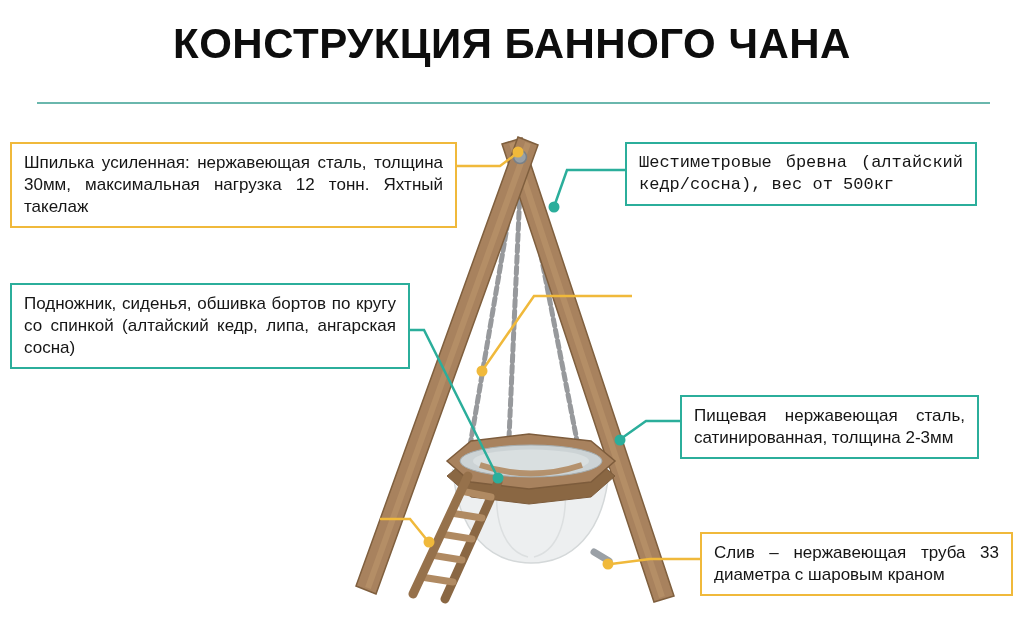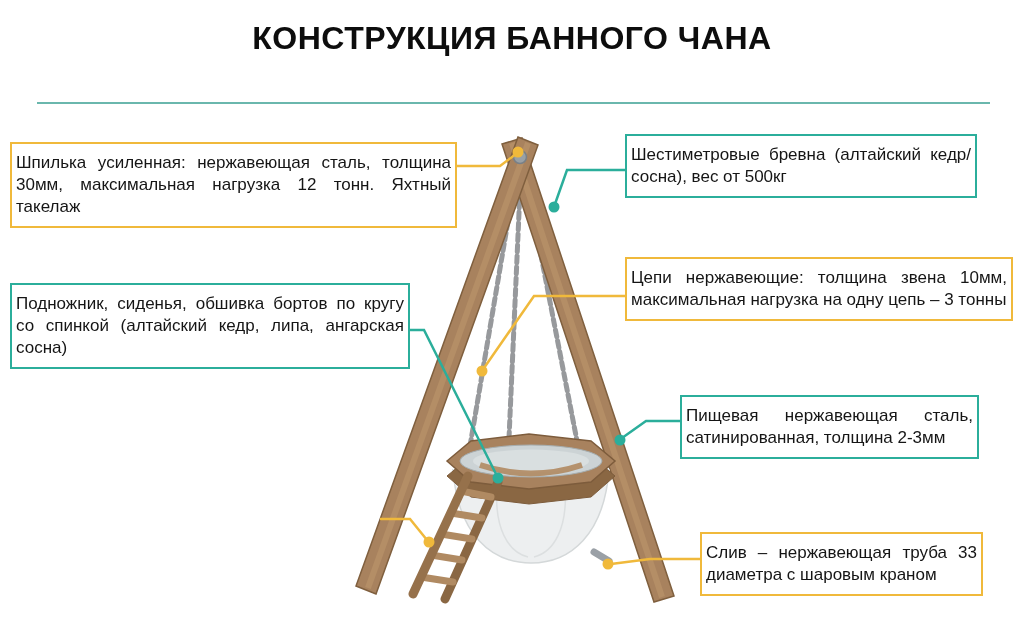--- a/index.html
+++ b/index.html
@@ -13,44 +13,44 @@
     position:relative;
     width:1024px;height:623px;
     background:#ffffff;
     overflow:hidden;
     font-family:"Liberation Sans", sans-serif;
     color:var(--ink);
   }
   .page-title{
     position:absolute;top:20px;left:0;width:100%;
     margin:0;text-align:center;
-    font-size:32px;font-weight:700;letter-spacing:.5px;
+    font-size:42px;font-weight:700;letter-spacing:.5px;
     color:#0d0d0d;z-index:2;
   }
   .divider{
     position:absolute;top:102px;left:37px;width:953px;height:2px;
     background:var(--divider);z-index:2;
   }
   .art{position:absolute;inset:0;z-index:1;}
   .callout{
     position:absolute;box-sizing:border-box;
     background:#ffffff;border:2px solid #999;
-    padding:8px 4px;
+    padding:8px 12px;
     font-size:17px;line-height:1.3;text-align:justify;
     color:var(--ink);z-index:2;
   }
   .callout.yellow{border-color:var(--yellow);}
   .callout.teal{border-color:var(--teal);}
   #c0{left:10px;top:142px;width:447px;}
   #c1{left:10px;top:283px;width:400px;}
   #c2{left:10px;top:492px;width:378px;}
-  #c3{left:625px;top:134px;width:352px;}
+  #c3{left:625px;top:142px;width:352px;font-family:Liberation Mono, monospace;}
   #c4{left:625px;top:257px;width:388px;}
   #c5{left:680px;top:395px;width:299px;}
-  #c6{left:700px;top:532px;width:283px;}
+  #c6{left:700px;top:532px;width:313px;}
 </style>
 </head>
 <body>
 
 <div class="stage">
 
   <h1 class="page-title">КОНСТРУКЦИЯ БАННОГО ЧАНА</h1>
   <div class="divider"></div>
 
   <svg class="art" width="1024" height="623" viewBox="0 0 1024 623">
@@ -112,17 +112,16 @@
       <circle cx="554" cy="207" r="5.5" fill="#2BAE9B"></circle>
       <circle cx="482" cy="371" r="5.5" fill="#F0B93B"></circle>
       <circle cx="620" cy="440" r="5.5" fill="#2BAE9B"></circle>
       <circle cx="608" cy="564" r="5.5" fill="#F0B93B"></circle>
     </g>
   </svg>
 
   <div id="c0" class="callout yellow">Шпилька усиленная: нержавеющая сталь, толщина 30мм, максимальная нагрузка 12 тонн. Яхтный такелаж</div>
   <div id="c1" class="callout teal">Подножник, сиденья, обшивка бортов по кругу со спинкой (алтайский кедр, липа, ангарская сосна)</div>
   <div id="c3" class="callout teal">Шестиметровые бревна (алтайский кедр/сосна), вес от 500кг</div>
-  <div id="c4" class="callout yellow">Цепи нержавеющие: толщина звена 10мм, максимальная нагрузка на одну цепь – 3 тонны</div>
   <div id="c5" class="callout teal">Пищевая нержавеющая сталь, сатинированная, толщина 2-3мм</div>
   <div id="c6" class="callout yellow">Слив – нержавеющая труба 33 диаметра с шаровым краном</div>
 
 </div>
 
 </body></html>

